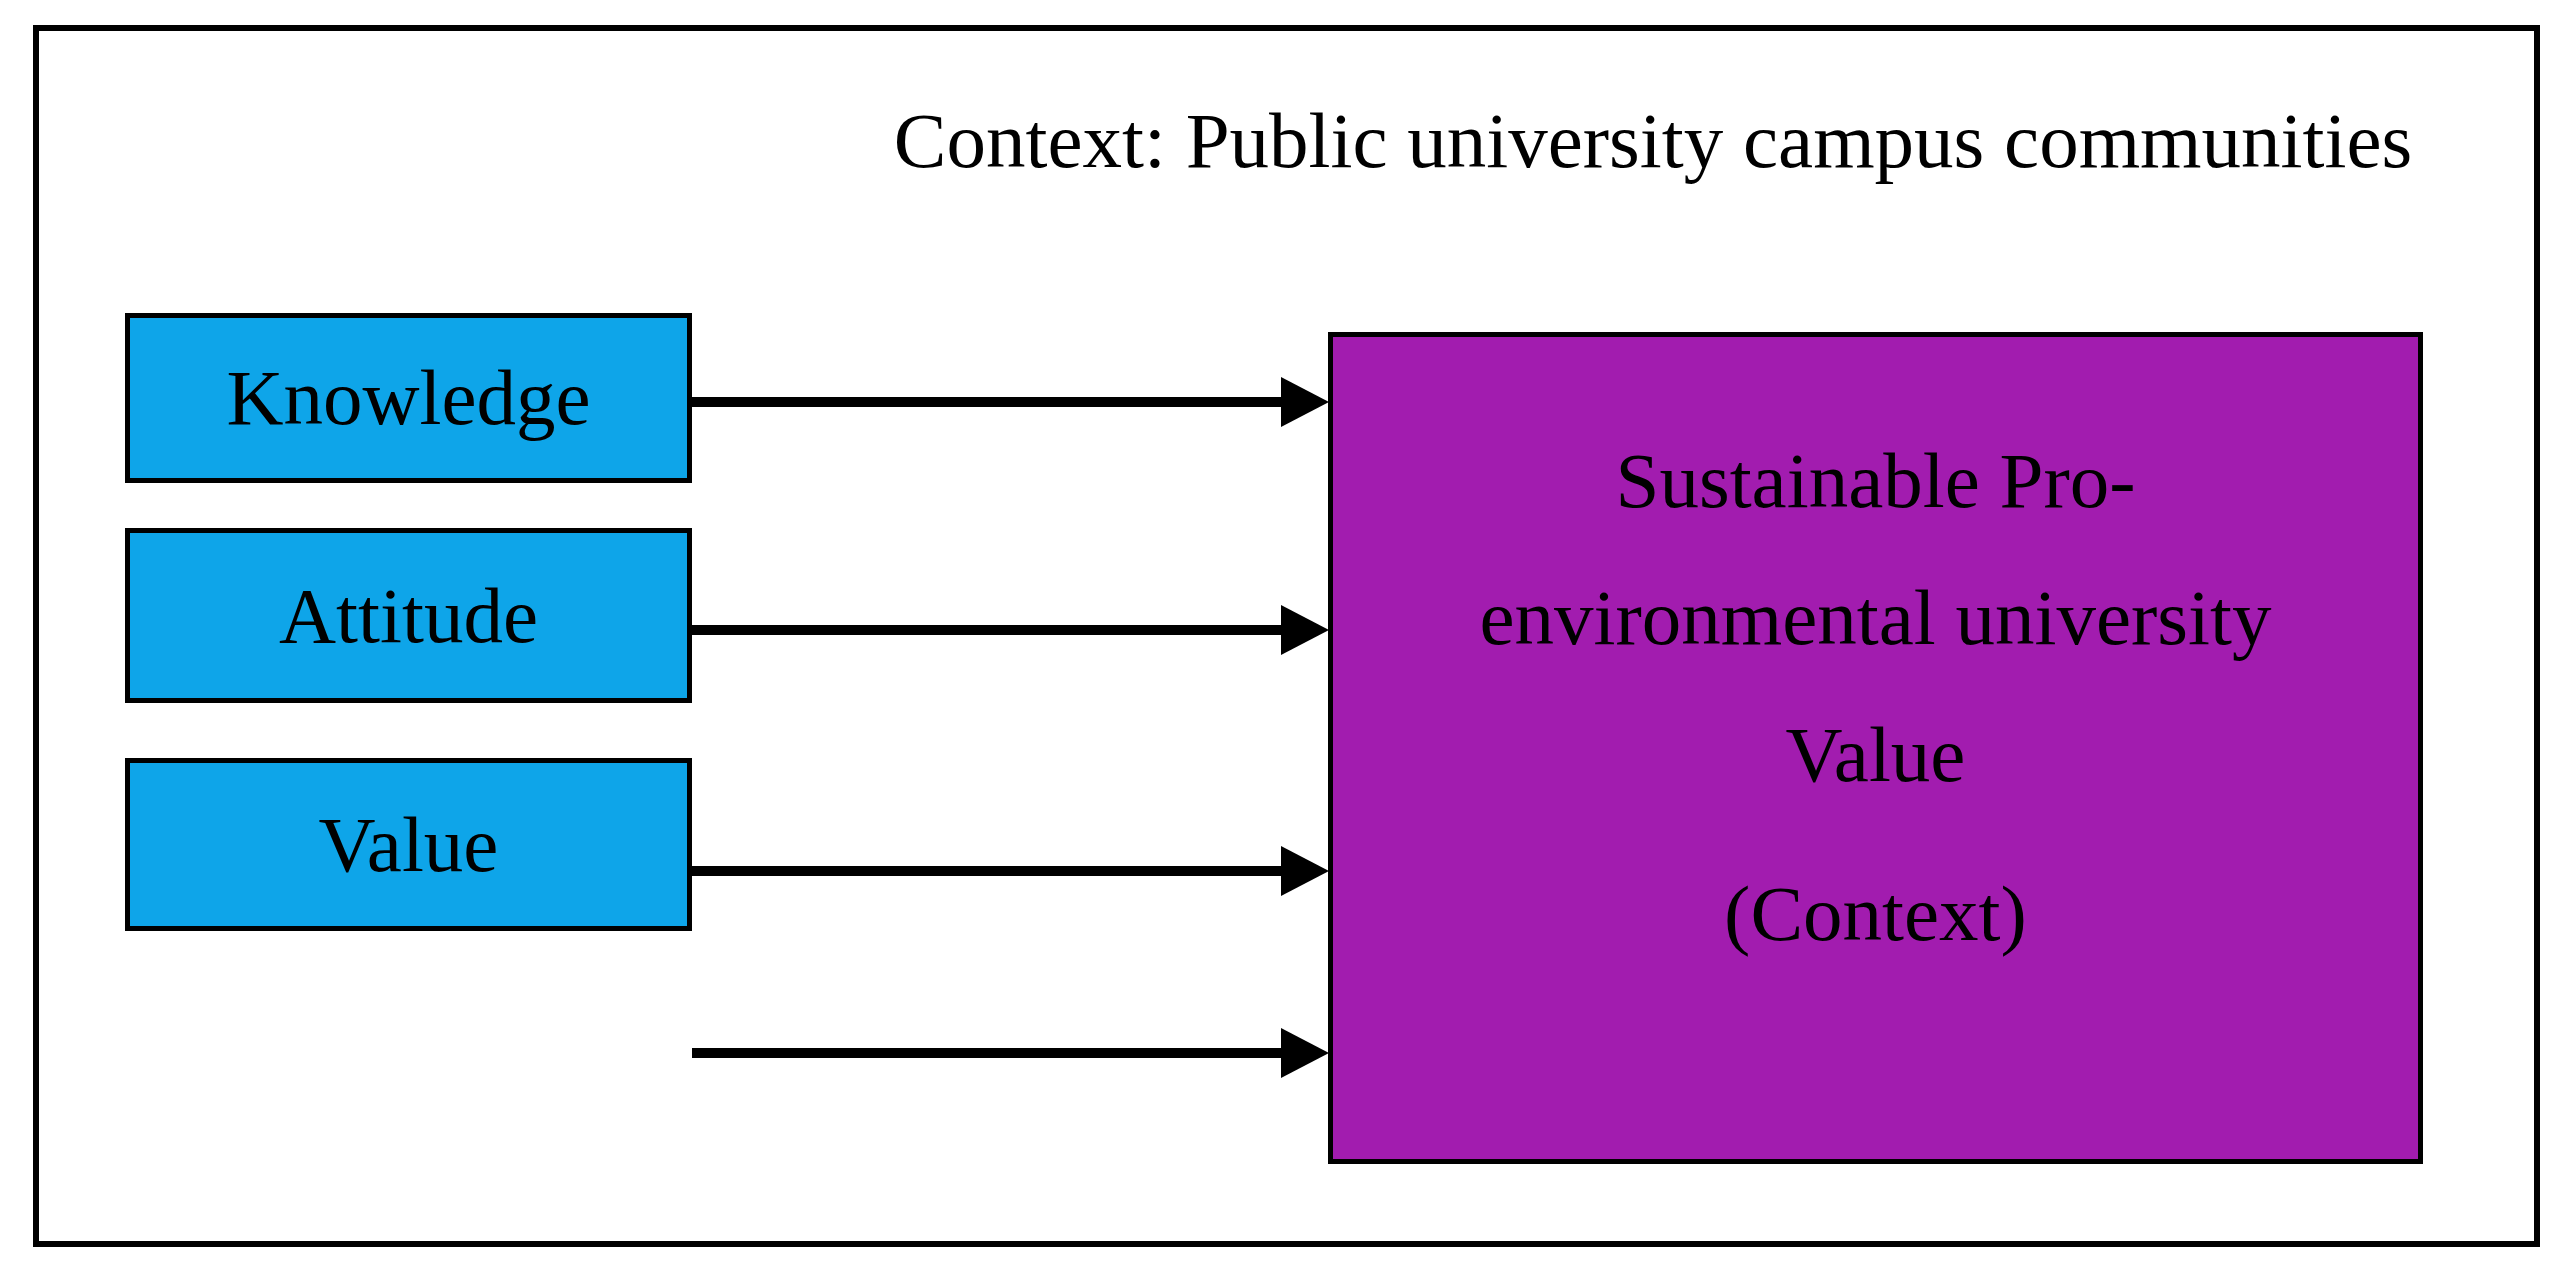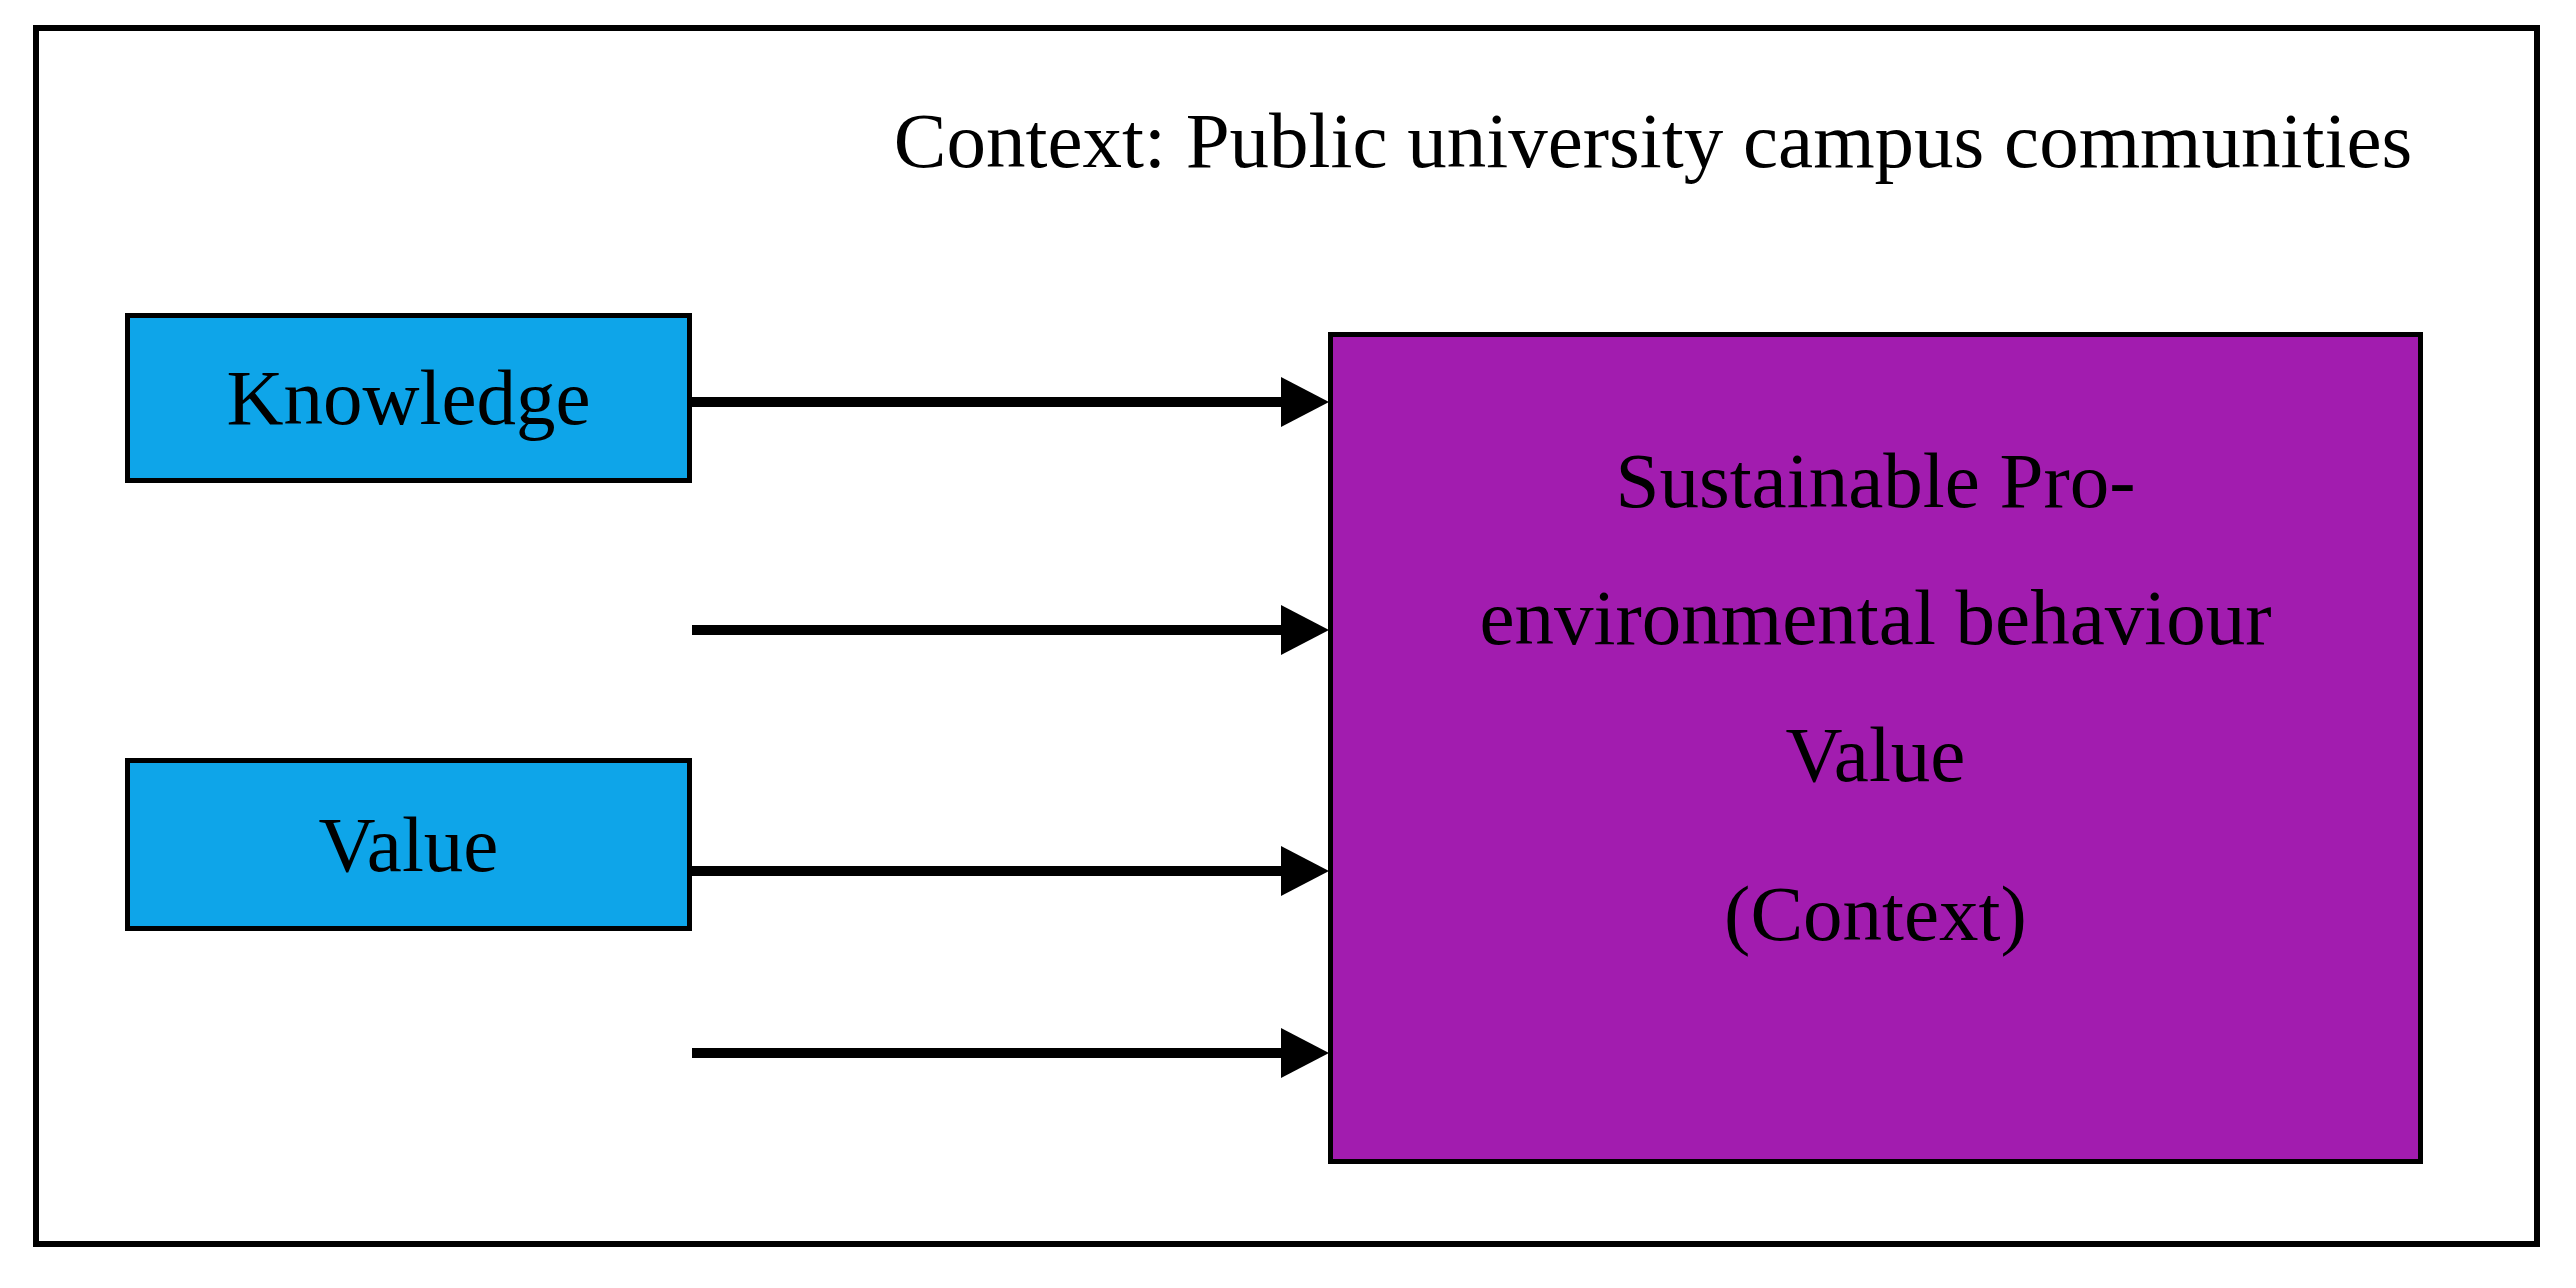--- a/index.html
+++ b/index.html
@@ -104,20 +104,23 @@
 <div id="canvas">
 
   <div class="outer-box"></div>
 
   <div class="context-title">Context: Public university campus communities</div>
 
   <div class="factor-box" id="factor-knowledge">
     <span>Knowledge</span>
   </div>
 
+  <div class="factor-box" id="factor-attitude">
+    <span>Attitude</span>
+  </div>
 
   <div class="factor-box" id="factor-value">
     <span>Value</span>
   </div>
 
 
   <div class="arrow" id="arrow-knowledge">
     <div class="arrow-shaft"></div>
     <div class="arrow-head"></div>
   </div>
@@ -132,19 +135,19 @@
     <div class="arrow-head"></div>
   </div>
 
   <div class="arrow" id="arrow-technology">
     <div class="arrow-shaft"></div>
     <div class="arrow-head"></div>
   </div>
 
   <div class="outcome-box">
     <div class="outcome-line">Sustainable Pro-</div>
-    <div class="outcome-line">environmental behaviour</div>
+    <div class="outcome-line">environmental university</div>
     <div class="outcome-line">Value</div>
     <div class="practice-line">(Context)</div>
   </div>
 
 </div>
 
 
 </body></html>

